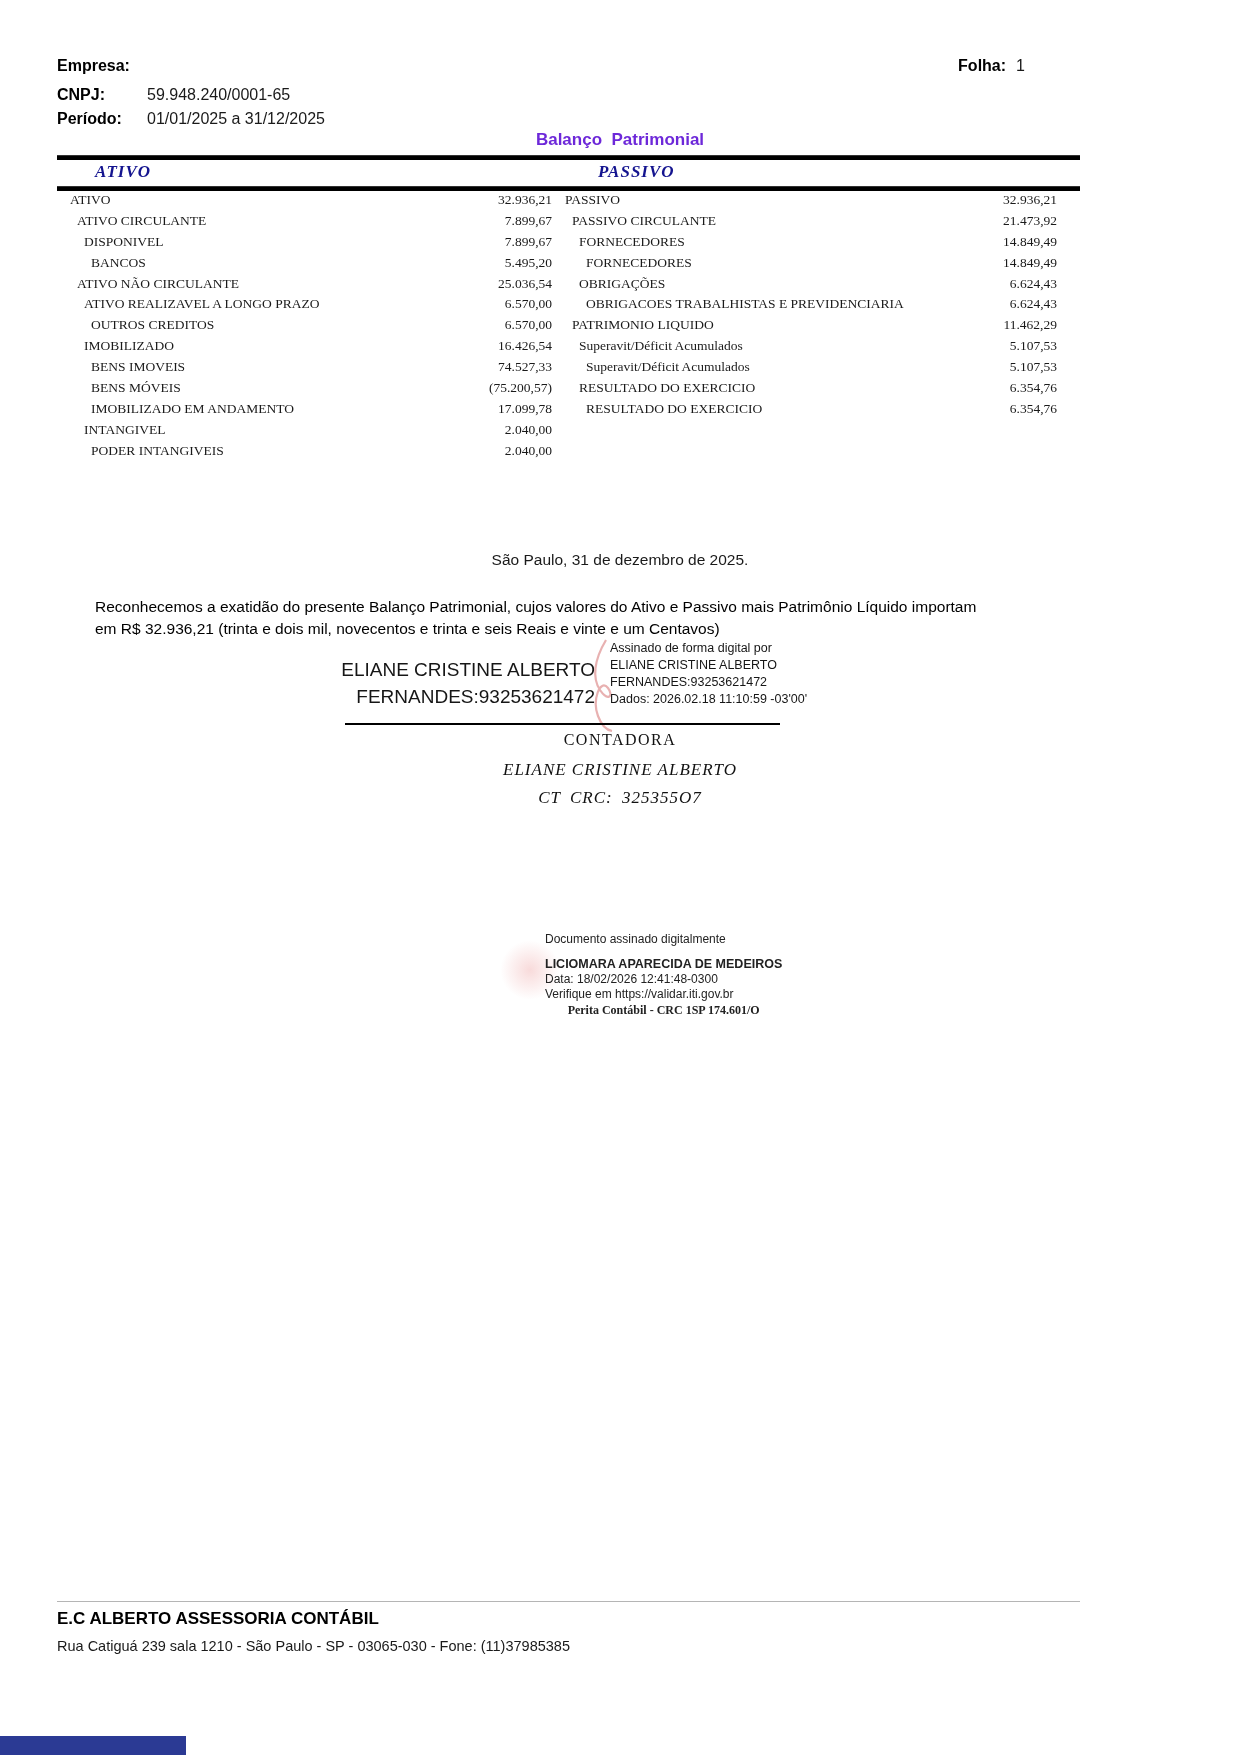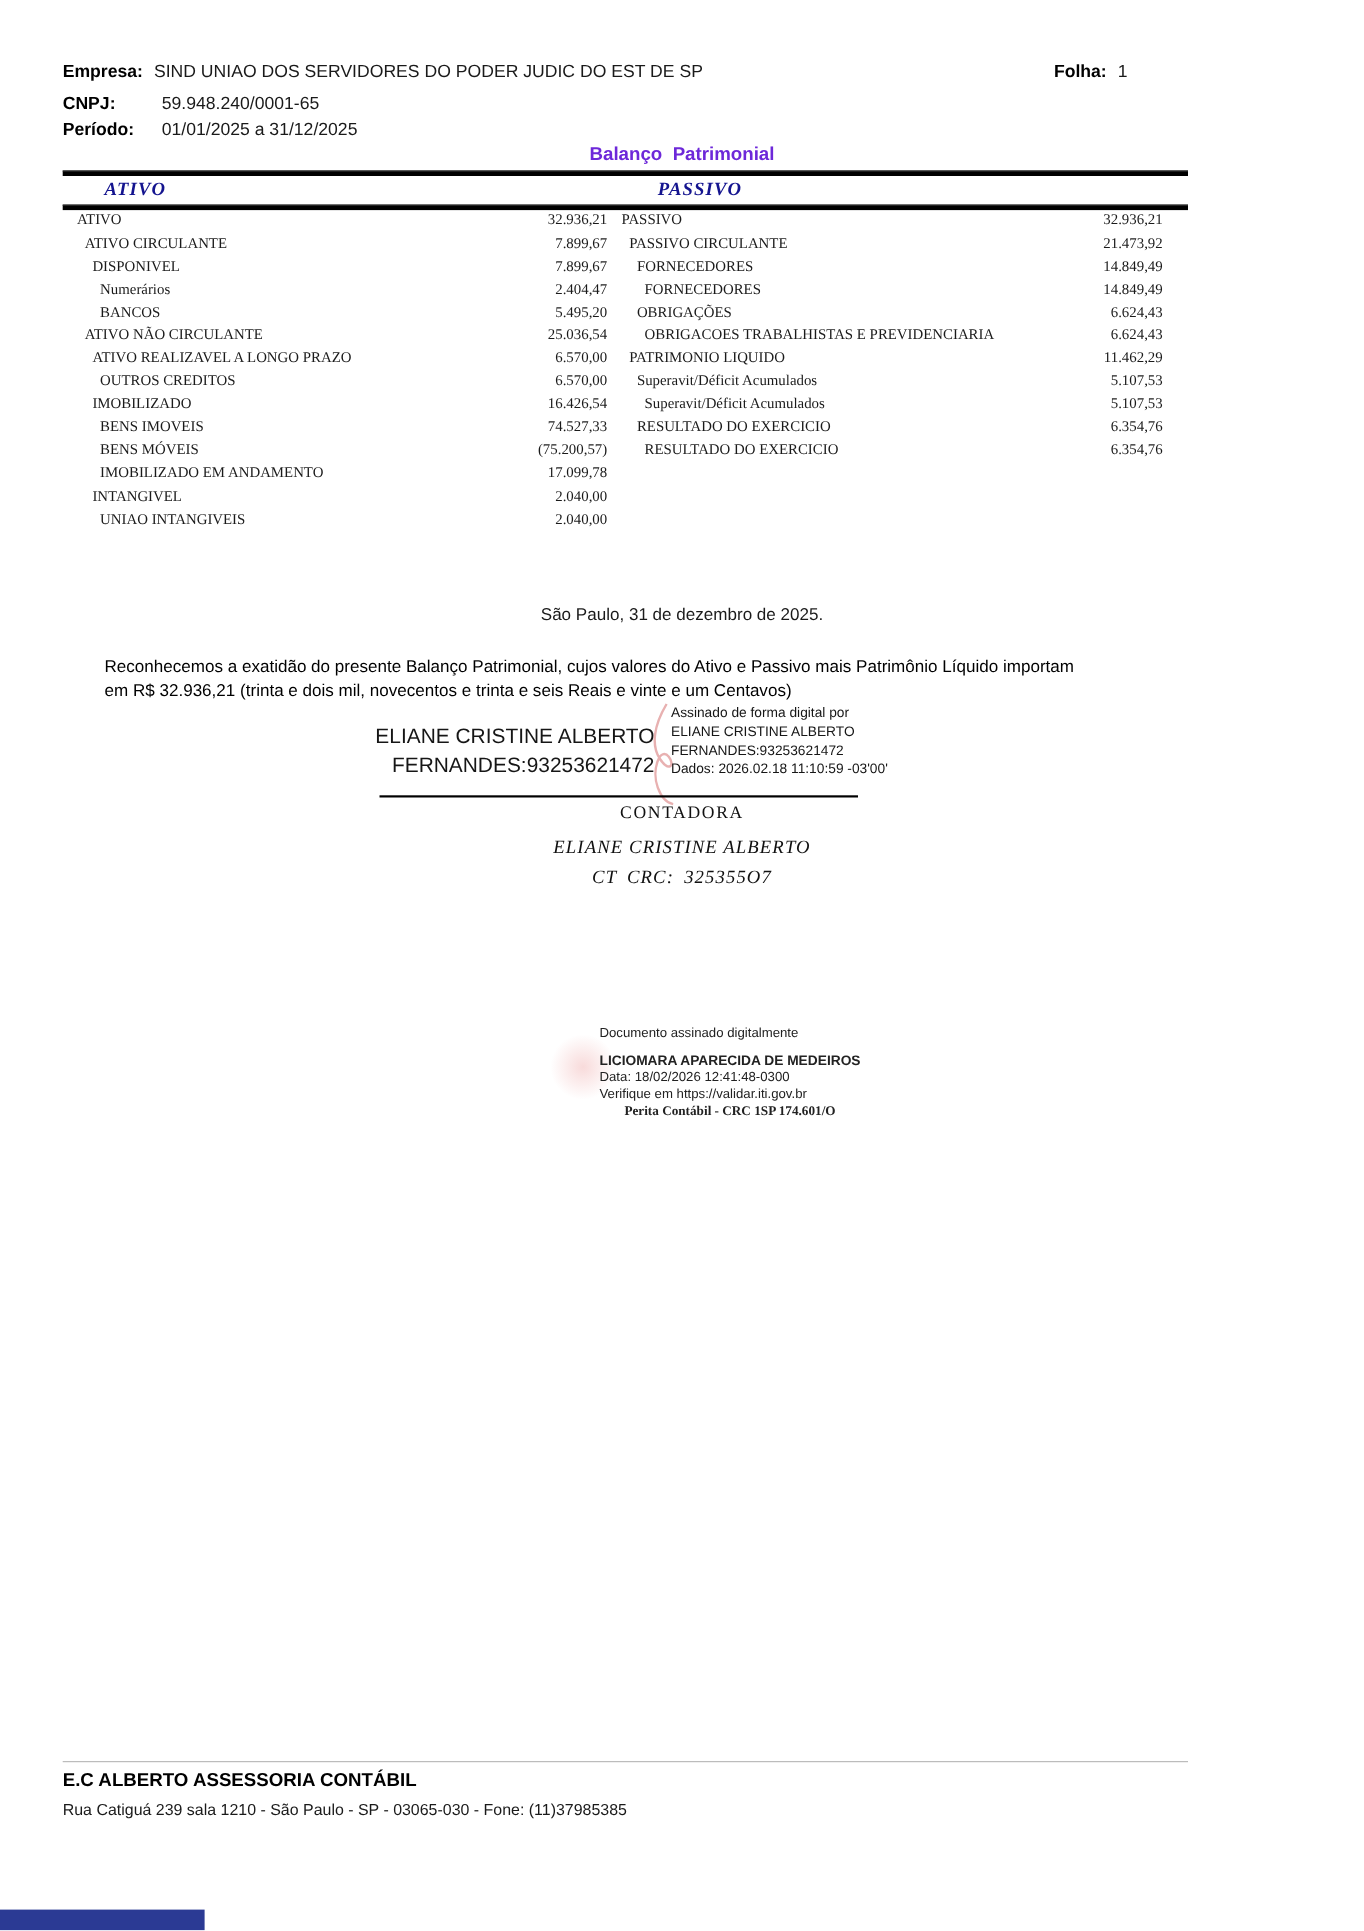--- a/index.html
+++ b/index.html
@@ -61,21 +61,20 @@
   .footer-address{position:absolute;left:57px;top:1638px;font-size:14.5px;color:#1a1a1a;}
   .bottom-bar{position:absolute;left:0;top:1736px;width:186px;height:19px;}
 </style>
 </head>
 <body>
 
 <div class="page">
 
   <div class="hdr-row" style="top:57px;">
     <span class="hdr-label">Empresa:</span>
-    <span class="hdr-value">SIND UNIAO DOS SERVIDORES DO PODER JUDIC DO EST DE SP</span>
   </div>
   <div class="folha">
     <span class="hdr-label">Folha:</span>
     <span class="hdr-value">1</span>
   </div>
   <div class="hdr-row" style="top:86px;">
     <span class="hdr-label" style="width:80px;">CNPJ:</span>
     <span class="hdr-value">59.948.240/0001-65</span>
   </div>
   <div class="hdr-row" style="top:110px;">
@@ -96,24 +95,20 @@
       </div>
       <div class="trow">
         <span class="tlabel" style="padding-left: 7px;">ATIVO CIRCULANTE</span>
         <span class="tval">7.899,67</span>
       </div>
       <div class="trow">
         <span class="tlabel" style="padding-left: 14px;">DISPONIVEL</span>
         <span class="tval">7.899,67</span>
       </div>
       <div class="trow">
-        <span class="tlabel" style="padding-left: 21px;">Numerários</span>
-        <span class="tval">2.404,47</span>
-      </div>
-      <div class="trow">
         <span class="tlabel" style="padding-left: 21px;">BANCOS</span>
         <span class="tval">5.495,20</span>
       </div>
       <div class="trow">
         <span class="tlabel" style="padding-left: 7px;">ATIVO NÃO CIRCULANTE</span>
         <span class="tval">25.036,54</span>
       </div>
       <div class="trow">
         <span class="tlabel" style="padding-left: 14px;">ATIVO REALIZAVEL A LONGO PRAZO</span>
         <span class="tval">6.570,00</span>
@@ -136,21 +131,21 @@
       </div>
       <div class="trow">
         <span class="tlabel" style="padding-left: 21px;">IMOBILIZADO EM ANDAMENTO</span>
         <span class="tval">17.099,78</span>
       </div>
       <div class="trow">
         <span class="tlabel" style="padding-left: 14px;">INTANGIVEL</span>
         <span class="tval">2.040,00</span>
       </div>
       <div class="trow">
-        <span class="tlabel" style="padding-left: 21px;">UNIAO INTANGIVEIS</span>
+        <span class="tlabel" style="padding-left: 21px;">PODER INTANGIVEIS</span>
         <span class="tval">2.040,00</span>
       </div>
     </div>
   <div class="tcol" style="left:565px;width:492px;" id="right-col">
       <div class="trow">
         <span class="tlabel" style="padding-left: 0px;">PASSIVO</span>
         <span class="tval">32.936,21</span>
       </div>
       <div class="trow">
         <span class="tlabel" style="padding-left: 7px;">PASSIVO CIRCULANTE</span>

